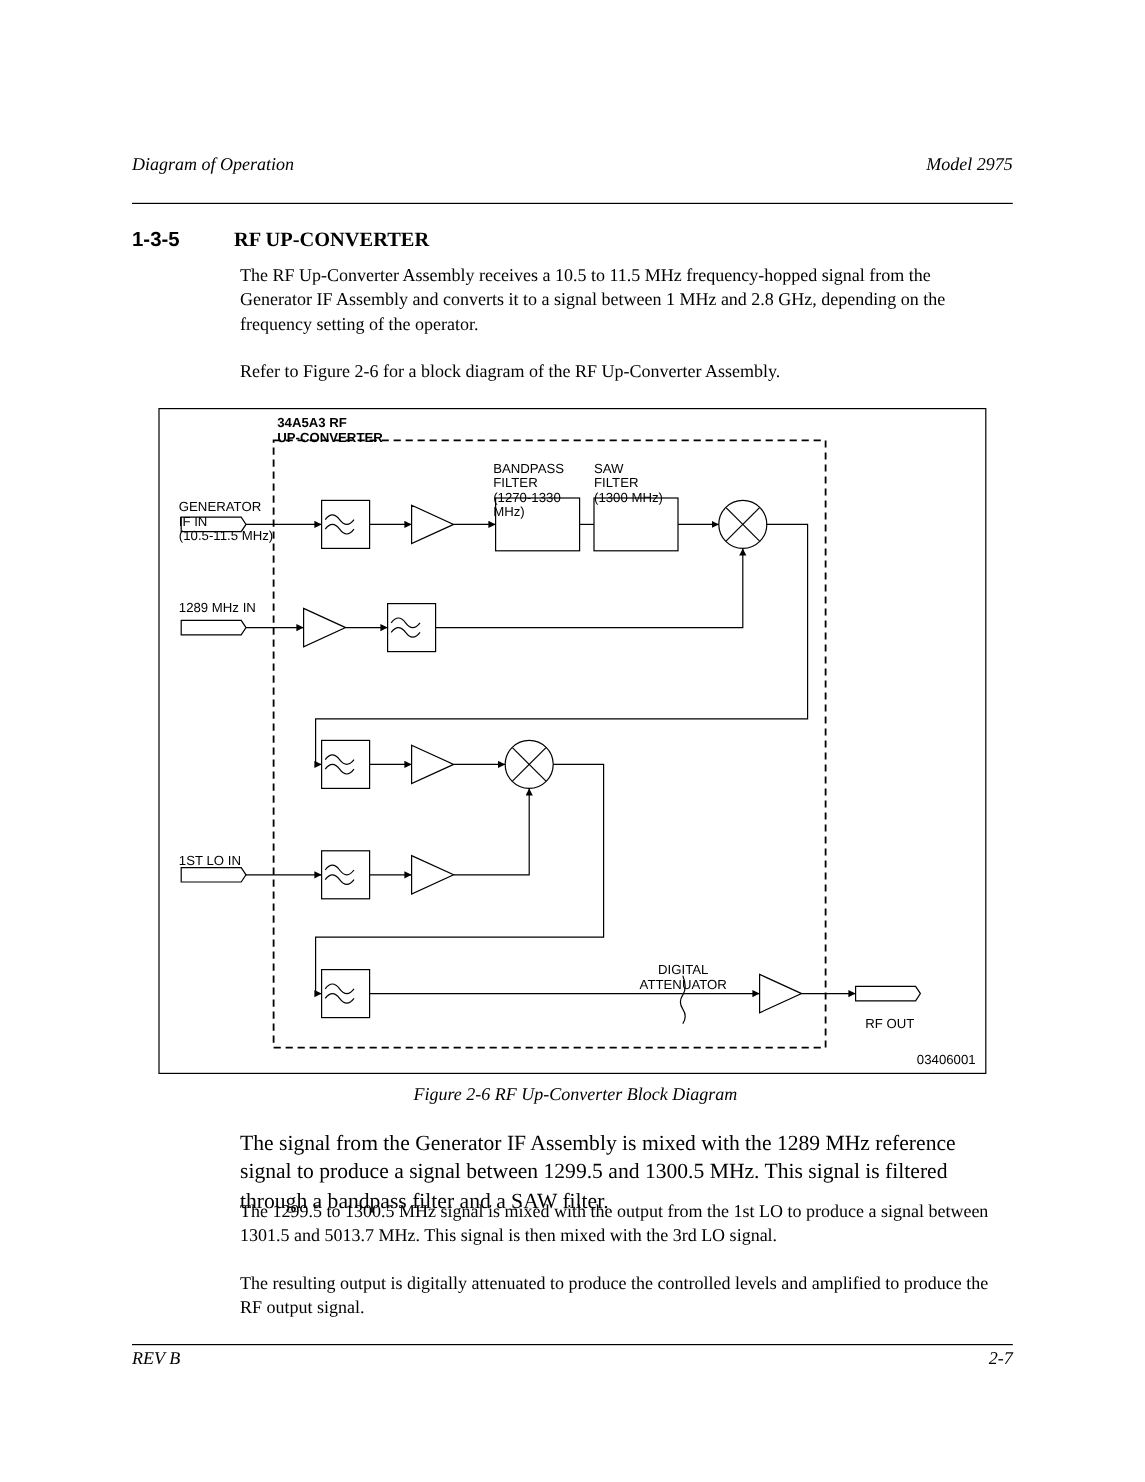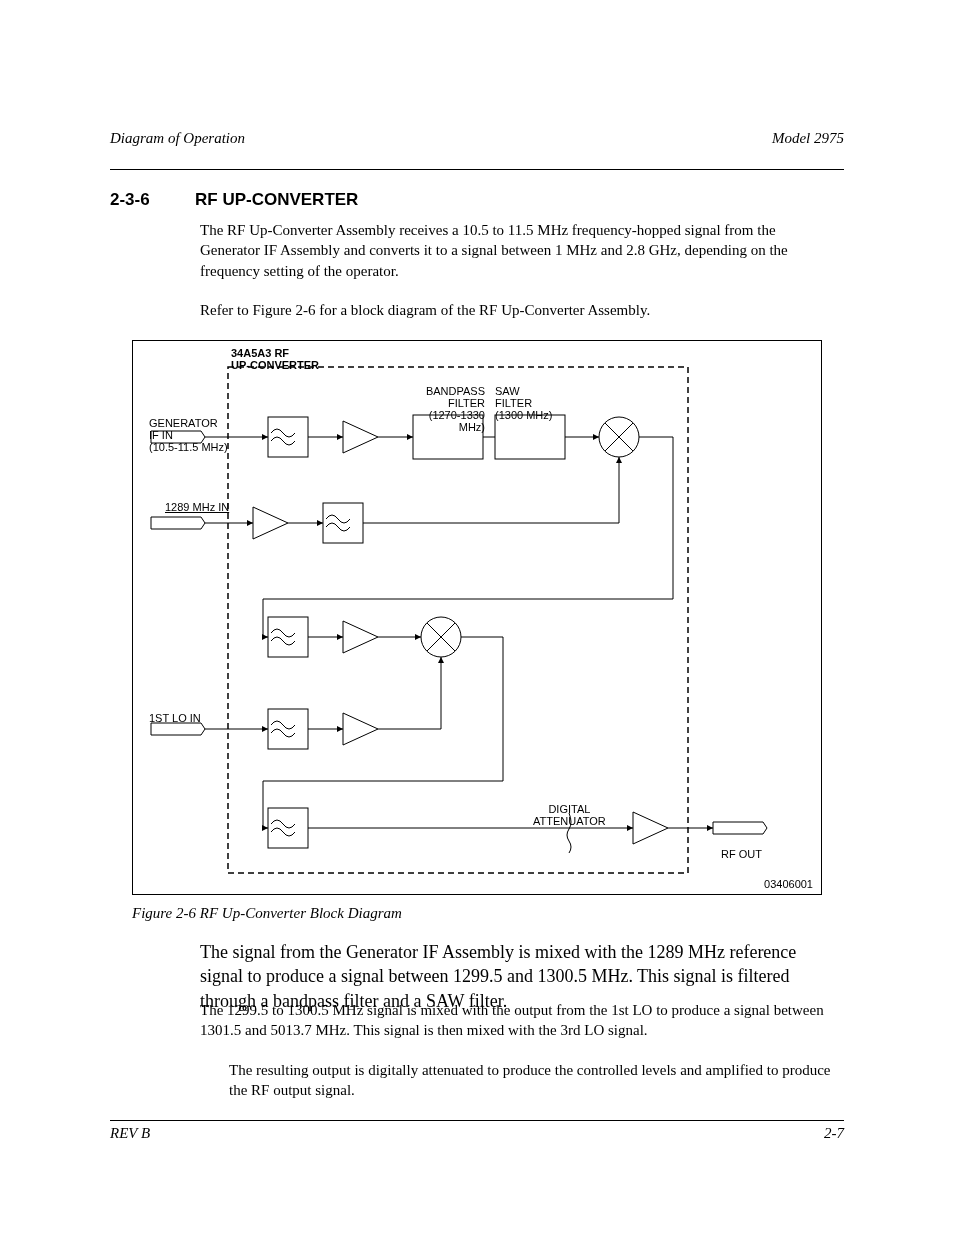--- a/index.html
+++ b/index.html
@@ -40,21 +40,21 @@
       top: 190px;
       left: 110px;
       font-family: Arial, sans-serif;
       font-weight: bold;
       font-size: 17px;
     }
     .section-title {
       position: absolute;
       top: 190px;
       left: 195px;
-      font-family: Liberation Sans, sans-serif;
+      font-family: Liberation Serif, serif;
       font-weight: bold;
       font-size: 17px;
     }
     .body-para {
       position: absolute;
       top: 220px;
       left: 200px;
       right: 115px;
       font-family: "Times New Roman", serif;
       font-size: 15px;
@@ -75,20 +75,21 @@
       left: 132px;
       width: 690px;
       height: 555px;
       border: 1px solid #000;
     }
     .figure-title {
       position: absolute;
       top: 905px;
       left: 132px;
       width: 695px;
+      text-align: center;
       font-family: "Times New Roman", serif;
       font-style: italic;
       font-size: 15px;
     }
     .body-para3 {
       position: absolute;
       top: 940px;
       left: 200px;
       right: 115px;
       font-family: "Times New Roman", serif;
@@ -105,21 +106,20 @@
       line-height: 1.35;
     }
     .body-para5 {
       position: absolute;
       top: 1060px;
       left: 200px;
       right: 115px;
       font-family: "Times New Roman", serif;
       font-size: 15px;
       line-height: 1.35;
-      margin-left: 29px;
     }
     .footer {
       position: absolute;
       top: 1120px;
       left: 110px;
       right: 110px;
     }
     .footer-rule {
       border-top: 1px solid #000;
     }
@@ -143,21 +143,21 @@
 </head>
 <body>
 
 <div class="header">
   <span class="header-text header-title">Diagram of Operation</span>
   <span class="header-text header-model">Model 2975</span>
   <div style="clear:both"></div>
   <div class="header-rule"></div>
 </div>
 
-<div class="section-num">2-3-6</div>
+<div class="section-num">1-3-5</div>
 <div class="section-title">RF UP-CONVERTER</div>
 
 <div class="body-para">The RF Up-Converter Assembly receives a 10.5 to 11.5 MHz frequency-hopped signal from the Generator IF Assembly and converts it to a signal between 1 MHz and 2.8 GHz, depending on the frequency setting of the operator.</div>
 <div class="body-para2">Refer to Figure 2-6 for a block diagram of the RF Up-Converter Assembly.</div>
 
 <div class="figure">
   <svg width="690" height="555" viewBox="0 0 690 555">
     <defs>
       <marker id="arrow" markerWidth="8" markerHeight="8" refX="6" refY="3" orient="auto">
         <path d="M0,0 L6,3 L0,6 Z" fill="#000"></path>
@@ -272,24 +272,24 @@
     </g>
 
   </svg>
 
   
   <div class="dlbl" style="left:16px; top:76px;">
     <span>GENERATOR</span><br>
     <span>IF IN</span><br>
     <span>(10.5-11.5 MHz)</span>
   </div>
-  <div class="dlbl" style="left:32px; top:160px;text-decoration:underline;">1289 MHz IN</div>
+  <div class="dlbl" style="left:16px; top:160px;">1289 MHz IN</div>
   <div class="dlbl" style="left:16px; top:371px;">1ST LO IN</div>
   <div class="dlbl" style="left:588px; top:495px;margin-top:12px;">RF OUT</div>
-  <div class="dlbl" style="left:278px; top:44px; text-align:right; width:74px;">
+  <div class="dlbl" style="left:278px; top:44px; text-align:left; width:74px;">
     <span>BANDPASS</span><br>
     <span>FILTER</span><br>
     <span>(1270-1330 MHz)</span>
   </div>
   <div class="dlbl" style="left:362px; top:44px; text-align:left; width:70px;">
     <span>SAW</span><br>
     <span>FILTER</span><br>
     <span>(1300 MHz)</span>
   </div>
   <div class="dlbl" style="left:400px; top:462px; text-align:center;">

